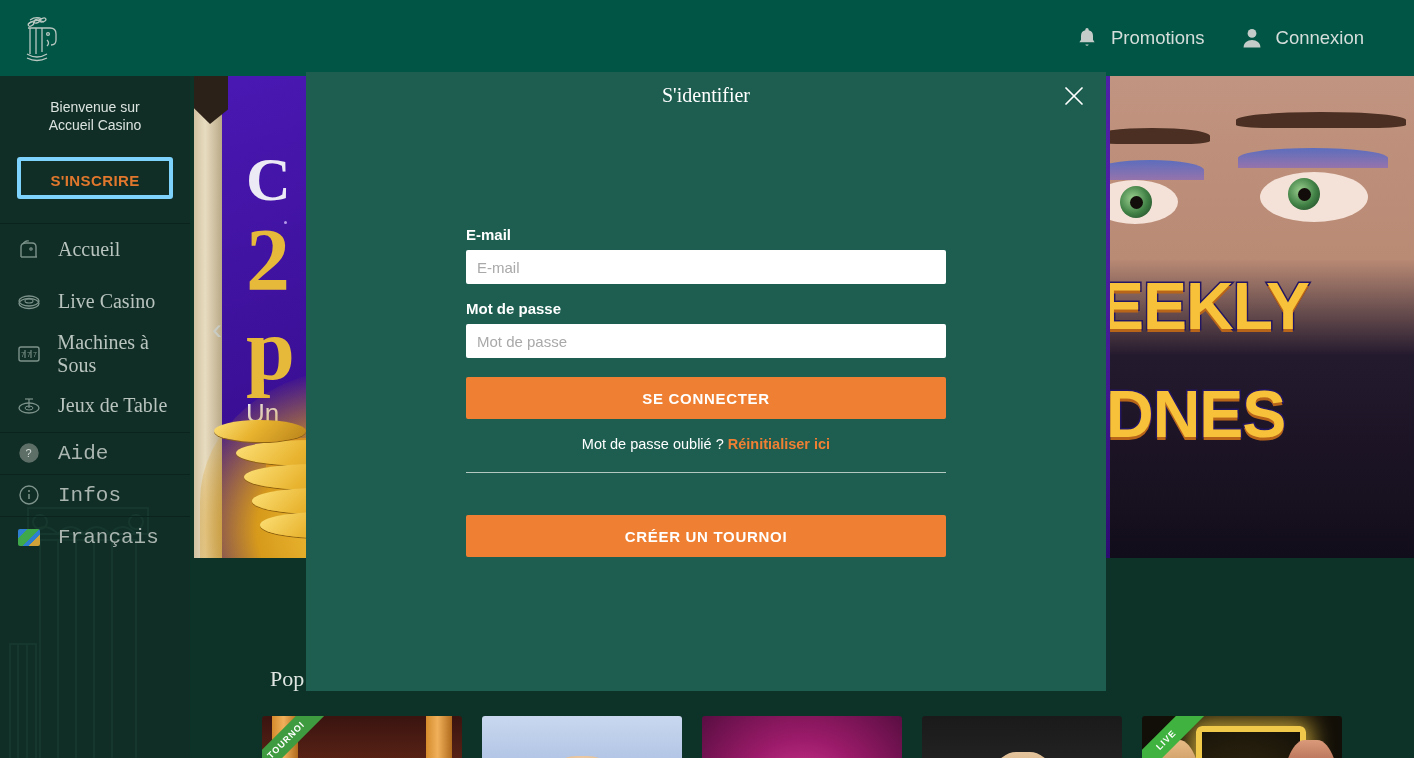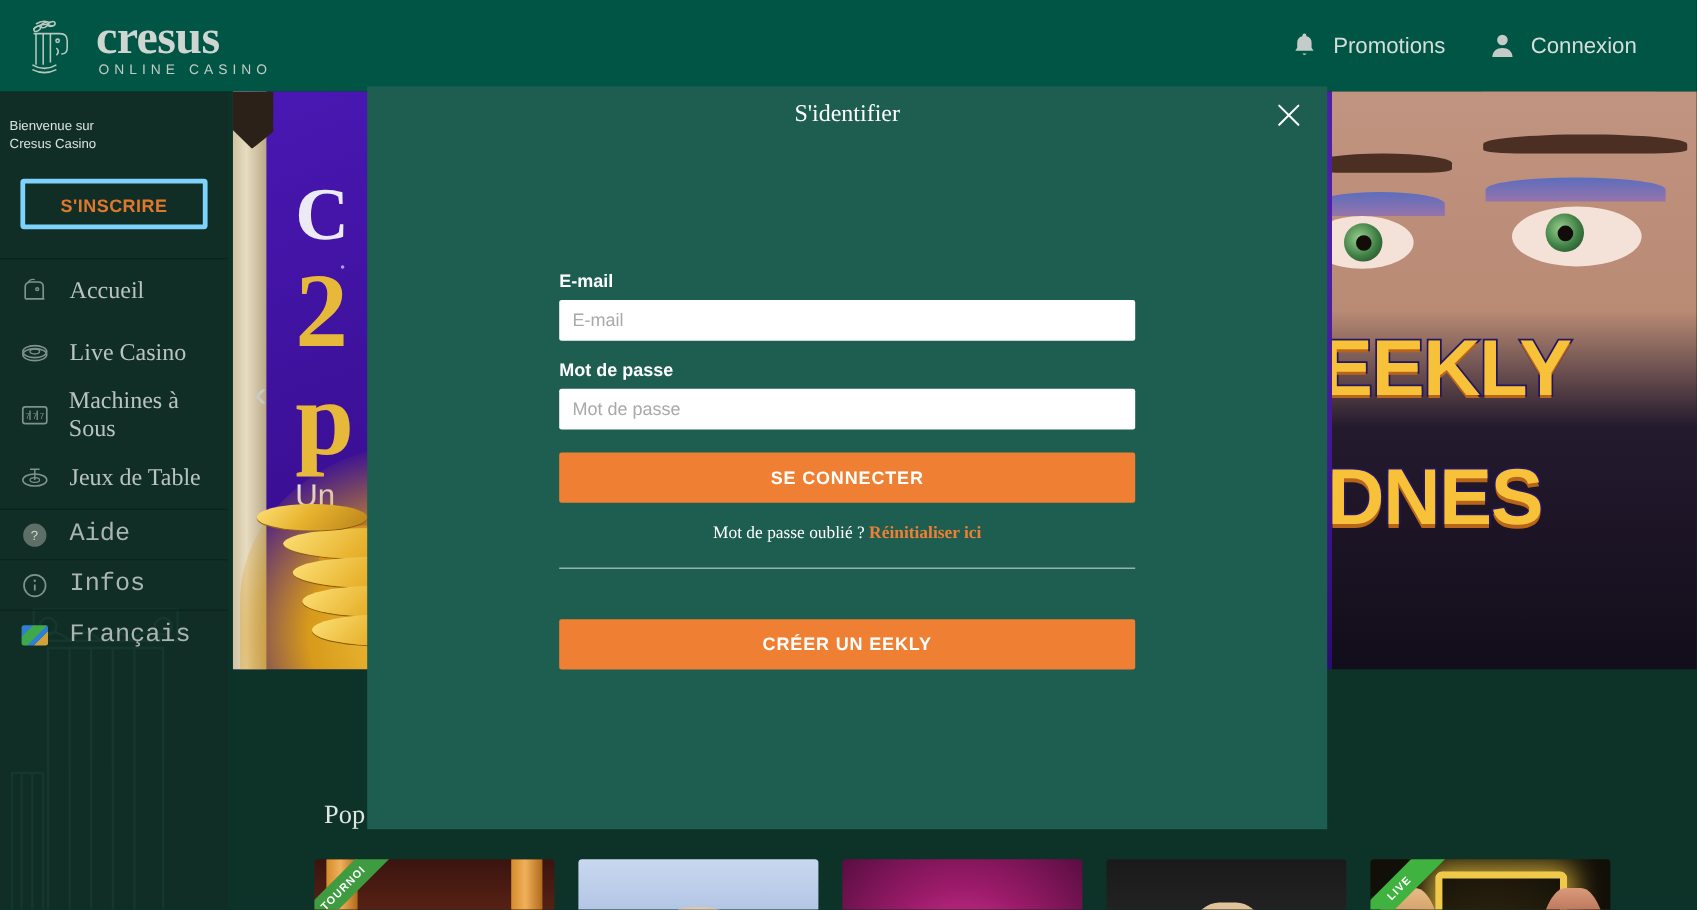--- a/index.html
+++ b/index.html
@@ -47,22 +47,22 @@
   
   .sidebar {
     position: absolute; left: 0; top: 76px; width: 190px; height: 682px;
     background: #102e26; z-index: 20; overflow: hidden;
   }
   .pillar-bg {
     position: absolute; left: 0; bottom: -10px; width: 190px; height: 320px;
     opacity: .55; pointer-events: none;
   }
   .side-welcome {
-    position: relative; text-align: left; color: #dbe3df;
-    font-size: 11px; line-height: 1.32; padding: 22px 8px 0;
+    position: relative; text-align: center; color: #dbe3df;
+    font-size: 14px; line-height: 1.32; padding: 22px 29px 0;
   }
   .side-register {
     position: relative; display: block; margin: 22px auto 0;
     width: 156px; height: 42px; line-height: 40px;
     border: 4px solid #7dd3fc; border-radius: 3px;
     background: transparent; color: #e0772c;
     font-size: 15px; font-weight: 700; letter-spacing: .4px;
     text-align: center; cursor: pointer;
   }
   .side-divider { position: relative; margin-top: 24px; height: 1px; background: #0a241d; }
@@ -222,21 +222,21 @@
   .field-input::placeholder { color: #a9a9a9; }
   .field-gap { height: 16px; }
   .btn-primary {
     display: block; width: 480px; height: 42px; margin-top: 19px;
     background: #ef8033; border: none; border-radius: 2px;
     color: #ffffff; font-size: 15px; font-weight: 700; letter-spacing: .7px;
     cursor: pointer; font-family: "Liberation Sans", sans-serif;
   }
   .forgot-row {
     width: 480px; text-align: center; margin-top: 17px;
-    color: #ffffff; font-size: 14.5px; font-family: Liberation Serif, serif;
+    color: #ffffff; font-size: 14.5px;
   }
   .forgot-link { color: #ef8033; font-weight: 700; cursor: pointer; }
   .hr { width: 480px; height: 1px; background: #cfdad6; margin-top: 20px; opacity: .85; }
   .btn-secondary {
     display: block; width: 480px; height: 42px; margin-top: 42px;
     background: #ef8033; border: none; border-radius: 2px;
     color: #ffffff; font-size: 15px; font-weight: 700; letter-spacing: .7px;
     cursor: pointer; font-family: "Liberation Sans", sans-serif;
   }
 </style>
@@ -336,21 +336,21 @@
         <line x1="94" y1="92" x2="94" y2="312"></line>
         <line x1="112" y1="92" x2="112" y2="312"></line>
         <rect x="10" y="196" width="26" height="116"></rect>
         <line x1="18" y1="196" x2="18" y2="312"></line>
         <line x1="27" y1="196" x2="27" y2="312"></line>
       </g>
     </svg>
 
     <div class="side-welcome">
       <div>Bienvenue sur</div>
-      <div>Cresus Casino</div>
+      <div>Accueil Casino</div>
     </div>
 
     <button class="side-register">S'INSCRIRE</button>
     <div class="side-divider"></div>
 
     <div class="nav-list">
 
       <div class="nav-item">
         <span class="nav-ico">
           <svg width="26" height="26" viewBox="0 0 26 26">
@@ -449,24 +449,20 @@
           <path d="M16 18 v26"></path>
             <path d="M22 18 v26"></path>
             <path d="M28 18 v24"></path>
           <path d="M14 18 h22 q6 0 6 6 v6 q0 5-5 5"></path>
           <circle cx="34" cy="24" r="1.4"></circle>
           <path d="M33 30 q3 3 0 6"></path>
           <path d="M13 44 q10 6 20 0"></path>
           <path d="M13 48 q10 5 20 0"></path>
         </svg>
       </span>
-      <span class="logo-text">
-        <span class="logo-word">cresus</span>
-        <span class="logo-sub">ONLINE CASINO</span>
-      </span>
     </div>
 
     <div class="header-right">
       <div class="hdr-item">
         <span class="hdr-icon">
           <svg width="22" height="24" viewBox="0 0 22 24">
               <path d="M11 2 a1.7 1.7 0 0 1 1.7 1.7 v.6 a5.6 5.6 0 0 1 4.3 5.4 v4 l1.6 2.6 H3.4 L5 13.7 v-4 A5.6 5.6 0 0 1 9.3 4.3 v-.6 A1.7 1.7 0 0 1 11 2 z"></path>
               <path d="M9.3 18.6 a1.8 1.8 0 0 0 3.4 0 z"></path>
             </svg>
         </span>
@@ -506,17 +502,17 @@
 
       <button class="btn-primary">SE CONNECTER</button>
 
       <div class="forgot-row">
         <span>Mot de passe oublié ?</span>
         <span class="forgot-link">Réinitialiser ici</span>
       </div>
 
       <div class="hr"></div>
 
-      <button class="btn-secondary">CRÉER UN EEKLY</button>
+      <button class="btn-secondary">CRÉER UN TOURNOI</button>
     </div>
   </div>
 
 </div>
 
 </body></html>

